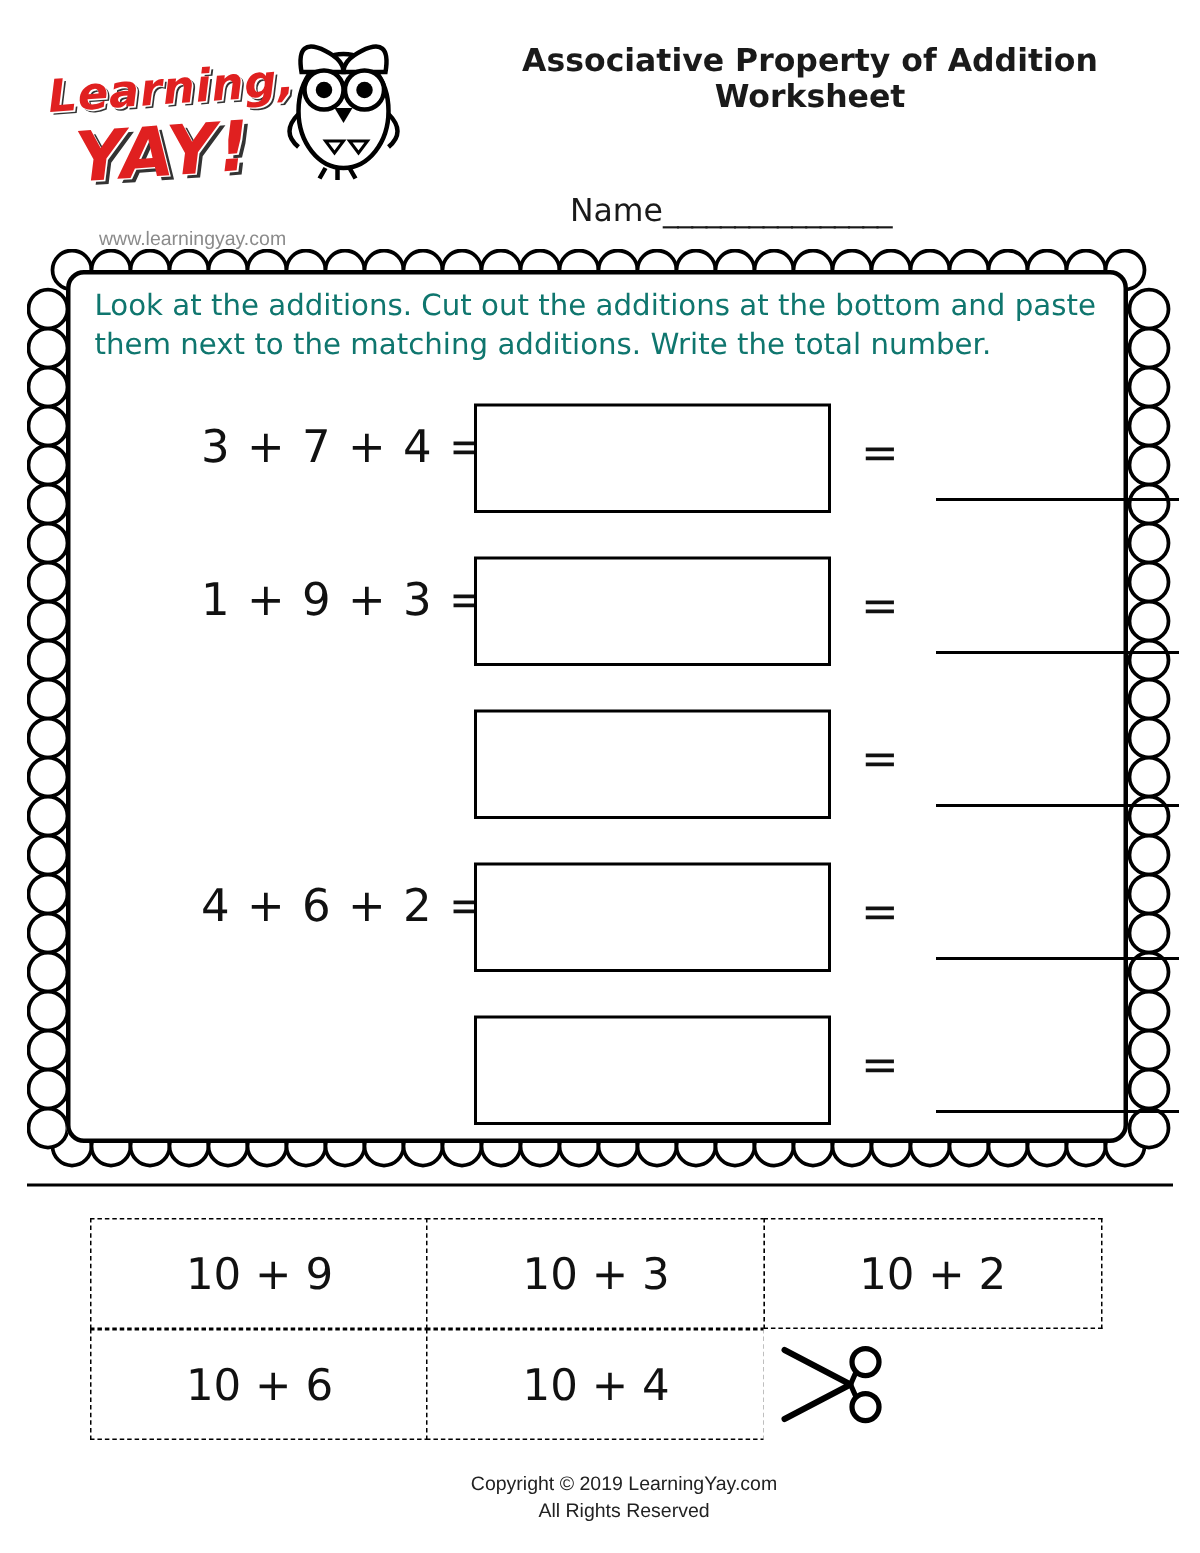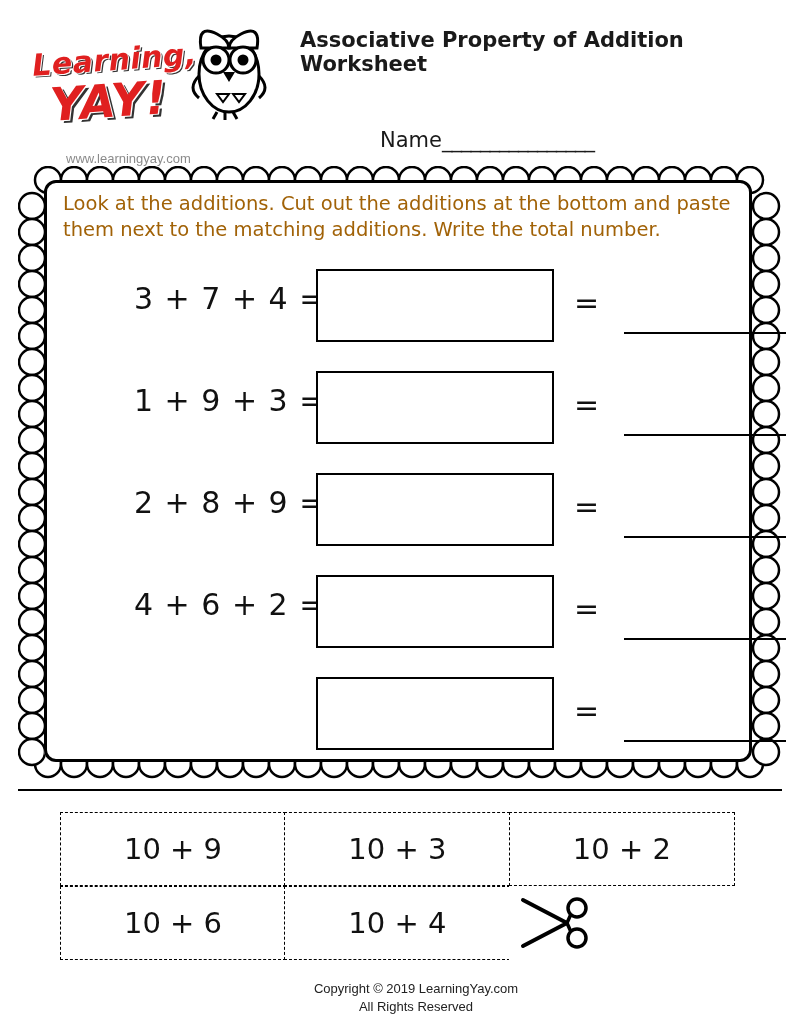--- a/index.html
+++ b/index.html
@@ -69,20 +69,21 @@
     top: 2px;
     width: 105px;
     height: 110px;
   }
 
   .worksheet-title {
     position: absolute;
     left: 300px;
     top: 28px;
     width: 480px;
+    text-align: center;
     font-size: 21px;
     font-family: "DejaVu Sans", sans-serif;
     font-weight: 600;
     color: #1a1a1a;
   }
   .name-line {
     position: absolute;
     left: 380px;
     top: 128px;
     font-size: 21px;
@@ -120,21 +121,21 @@
   }
 
   .instructions {
     position: absolute;
     left: 16px;
     top: 8px;
     width: 680px;
     font-size: 19.5px;
     line-height: 1.32;
     font-family: "DejaVu Sans", sans-serif;
-    color: #a16207;
+    color: #0f766e;
   }
 
   
   .problems {
     position: absolute;
     left: 0;
     top: 76px;
     width: 708px;
     margin-left: 39px;
   }
@@ -390,21 +391,20 @@
       </div>
 
       <div class="prob-row">
         <div class="prob-expr">1 + 9 + 3 =</div>
         <div class="paste-box"></div>
         <div class="prob-eq2">=</div>
         <div class="answer-line"></div>
       </div>
 
       <div class="prob-row">
-        <div class="prob-expr">2 + 8 + 9 =</div>
         <div class="paste-box"></div>
         <div class="prob-eq2">=</div>
         <div class="answer-line"></div>
       </div>
 
       <div class="prob-row">
         <div class="prob-expr">4 + 6 + 2 =</div>
         <div class="paste-box"></div>
         <div class="prob-eq2">=</div>
         <div class="answer-line"></div>

